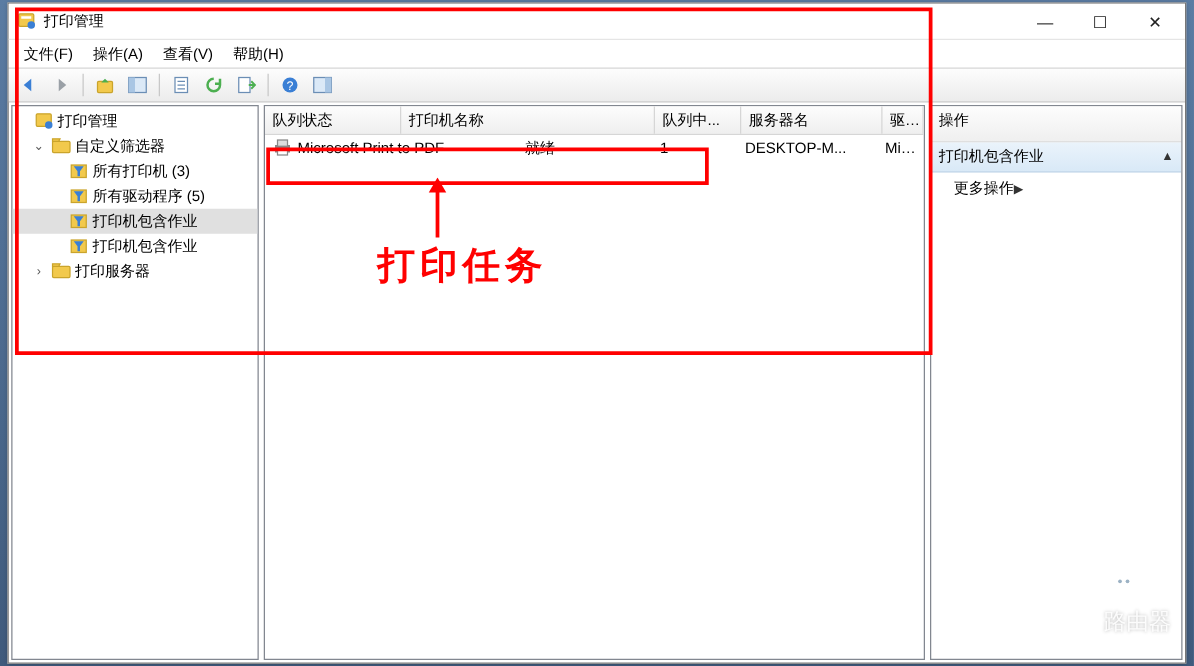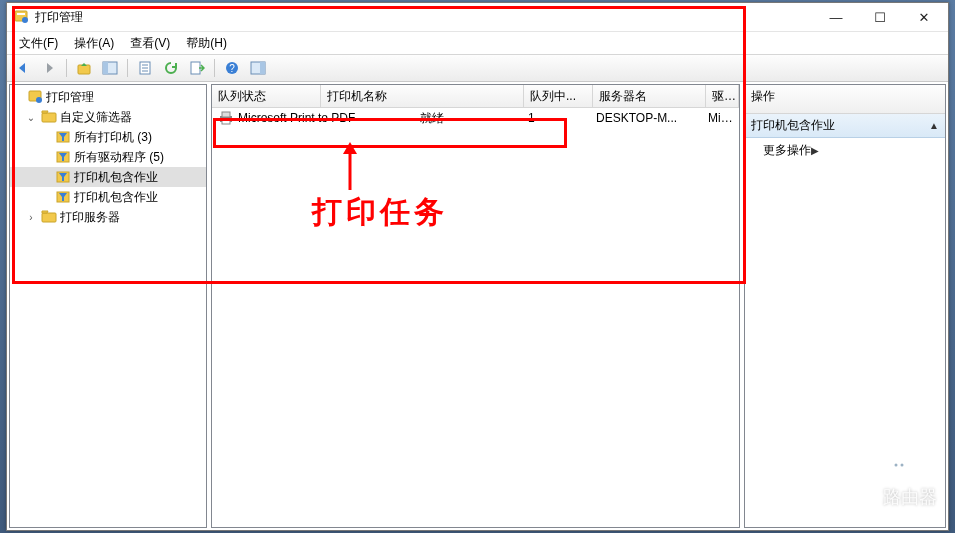--- a/index.html
+++ b/index.html
@@ -430,21 +430,21 @@
 
     </div>
   </div>
 
   <div class="annot-box" style="left:12px; top:6px; width:728px; height:272px"></div>
   <div class="annot-box" style="left:213px; top:118px; width:348px; height:24px"></div>
   <svg class="annot-arrow" style="left:340px; top:142px;" width="20" height="50">
     <line x1="10" y1="48" x2="10" y2="8" stroke="#ff0000" stroke-width="3"></line>
     <polygon points="10,0 3,12 17,12" fill="#ff0000"></polygon>
   </svg>
-  <div class="annot-label" style="left:312px; top:192px;">打印任务</div>
+  <div class="annot-label" style="left:302px; top:192px;">打印任务</div>
 
   <div class="watermark">
     <div class="wm-icon">
       <svg width="34" height="34" viewBox="0 0 34 34">
         <path d="M17 6 a10 10 0 0 1 10 10 h-4 a6 6 0 0 0 -12 0 h-4 a10 10 0 0 1 10 -10 Z" fill="rgba(255,255,255,0.95)"></path>
         <rect x="9" y="18" width="16" height="10" rx="2" fill="rgba(255,255,255,0.95)"></rect>
         <circle cx="14" cy="23" r="1.5" fill="#9cb2c4"></circle>
         <circle cx="20" cy="23" r="1.5" fill="#9cb2c4"></circle>
       </svg>
     </div>

